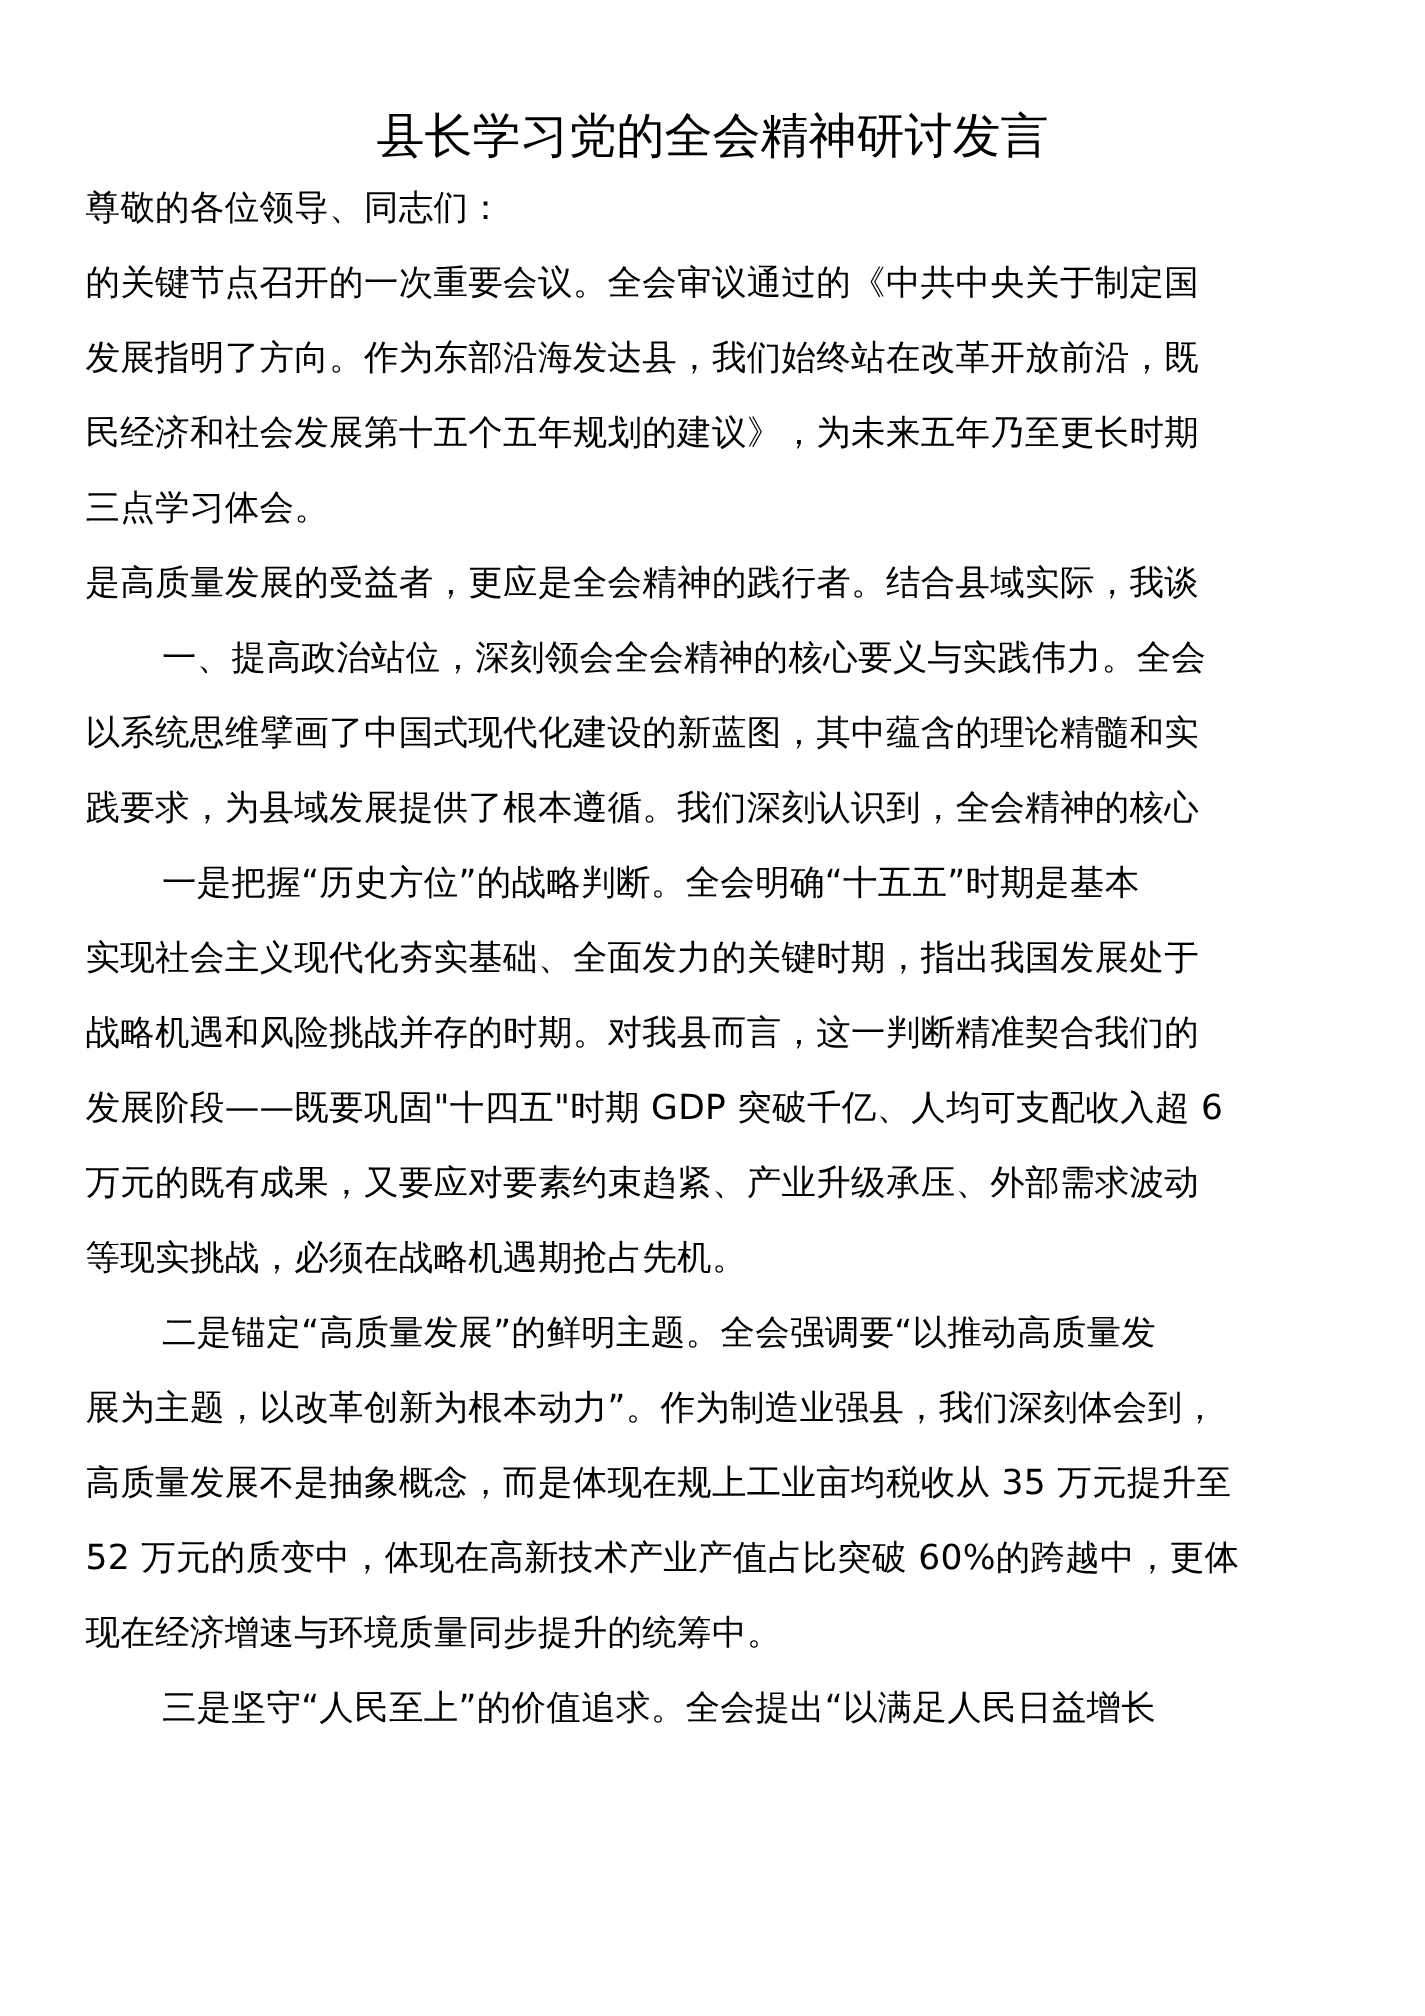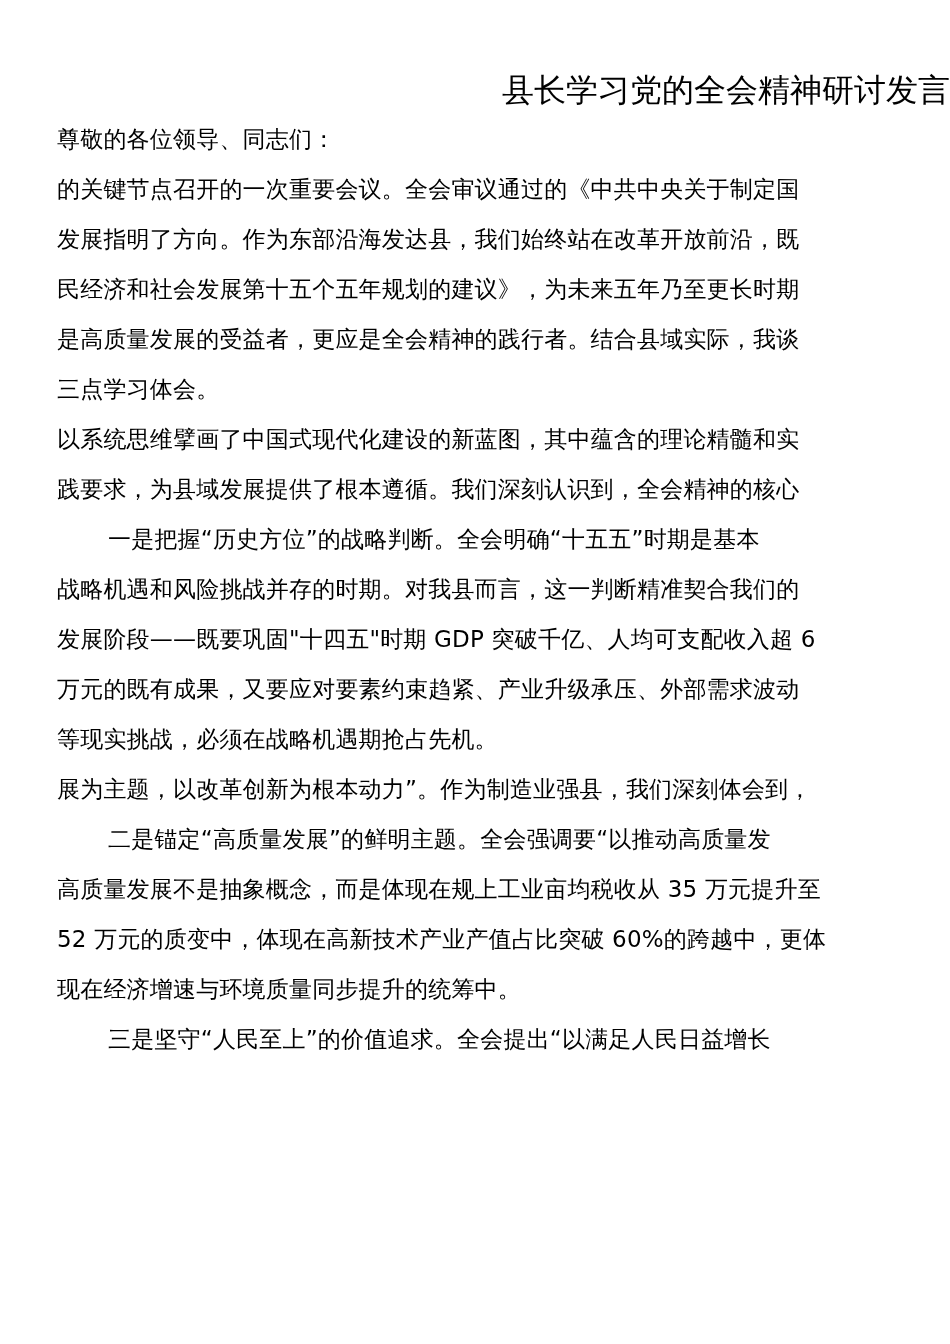--- a/index.html
+++ b/index.html
@@ -21,21 +21,21 @@
       top: 0;
       width: 950px;
       height: 1344px;
       background: #ffffff;
     }
     .title {
       position: absolute;
       top: 66px;
       left: 0;
       width: 950px;
-      text-align: right;
+      text-align: center;
       font-size: 32px;
       line-height: 48px;
       letter-spacing: 0px;
       font-weight: normal;
       white-space: nowrap;
     }
     .body {
       position: absolute;
       top: 114px;
       left: 57px;
@@ -59,40 +59,42 @@
 <div class="page">
   <div class="title">县长学习党的全会精神研讨发言</div>
 
   <div class="body">
     <span class="line">尊敬的各位领导、同志们：</span>
 
     <div>
       <span class="line">的关键节点召开的一次重要会议。全会审议通过的《中共中央关于制定国</span>
       <span class="line">发展指明了方向。作为东部沿海发达县，我们始终站在改革开放前沿，既</span>
       <span class="line">民经济和社会发展第十五个五年规划的建议》，为未来五年乃至更长时期</span>
+      <span class="line">三点学习体会。</span>
       <span class="line">是高质量发展的受益者，更应是全会精神的践行者。结合县域实际，我谈</span>
-      <span class="line">三点学习体会。</span>
     </div>
 
     <div>
+      <span class="line indent">一、提高政治站位，深刻领会全会精神的核心要义与实践伟力。全会</span>
       <span class="line">以系统思维擘画了中国式现代化建设的新蓝图，其中蕴含的理论精髓和实</span>
       <span class="line">践要求，为县域发展提供了根本遵循。我们深刻认识到，全会精神的核心</span>
     </div>
 
     <div>
       <span class="line indent">一是把握“历史方位”的战略判断。全会明确“十五五”时期是基本</span>
+      <span class="line">实现社会主义现代化夯实基础、全面发力的关键时期，指出我国发展处于</span>
       <span class="line">战略机遇和风险挑战并存的时期。对我县而言，这一判断精准契合我们的</span>
       <span class="line">发展阶段——既要巩固"十四五"时期 GDP 突破千亿、人均可支配收入超 6</span>
       <span class="line">万元的既有成果，又要应对要素约束趋紧、产业升级承压、外部需求波动</span>
       <span class="line">等现实挑战，必须在战略机遇期抢占先机。</span>
     </div>
 
     <div>
+      <span class="line indent">二是锚定“高质量发展”的鲜明主题。全会强调要“以推动高质量发</span>
       <span class="line">展为主题，以改革创新为根本动力”。作为制造业强县，我们深刻体会到，</span>
-      <span class="line indent">二是锚定“高质量发展”的鲜明主题。全会强调要“以推动高质量发</span>
       <span class="line">高质量发展不是抽象概念，而是体现在规上工业亩均税收从 35 万元提升至</span>
       <span class="line">52 万元的质变中，体现在高新技术产业产值占比突破 60%的跨越中，更体</span>
       <span class="line">现在经济增速与环境质量同步提升的统筹中。</span>
     </div>
 
     <div>
       <span class="line indent">三是坚守“人民至上”的价值追求。全会提出“以满足人民日益增长</span>
     </div>
   </div>
 </div>

